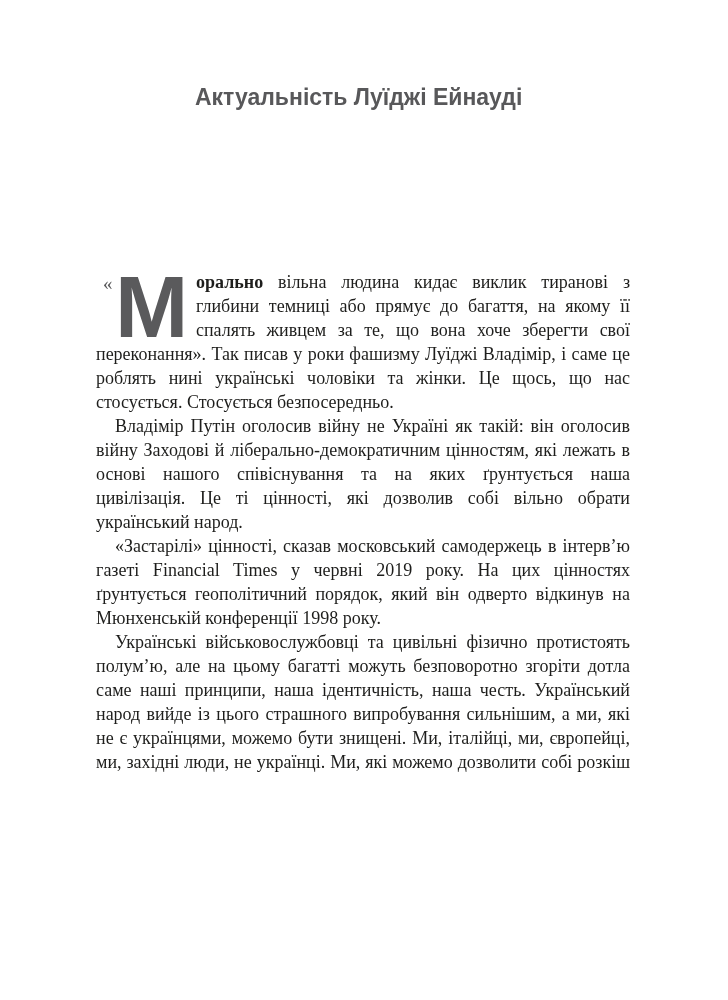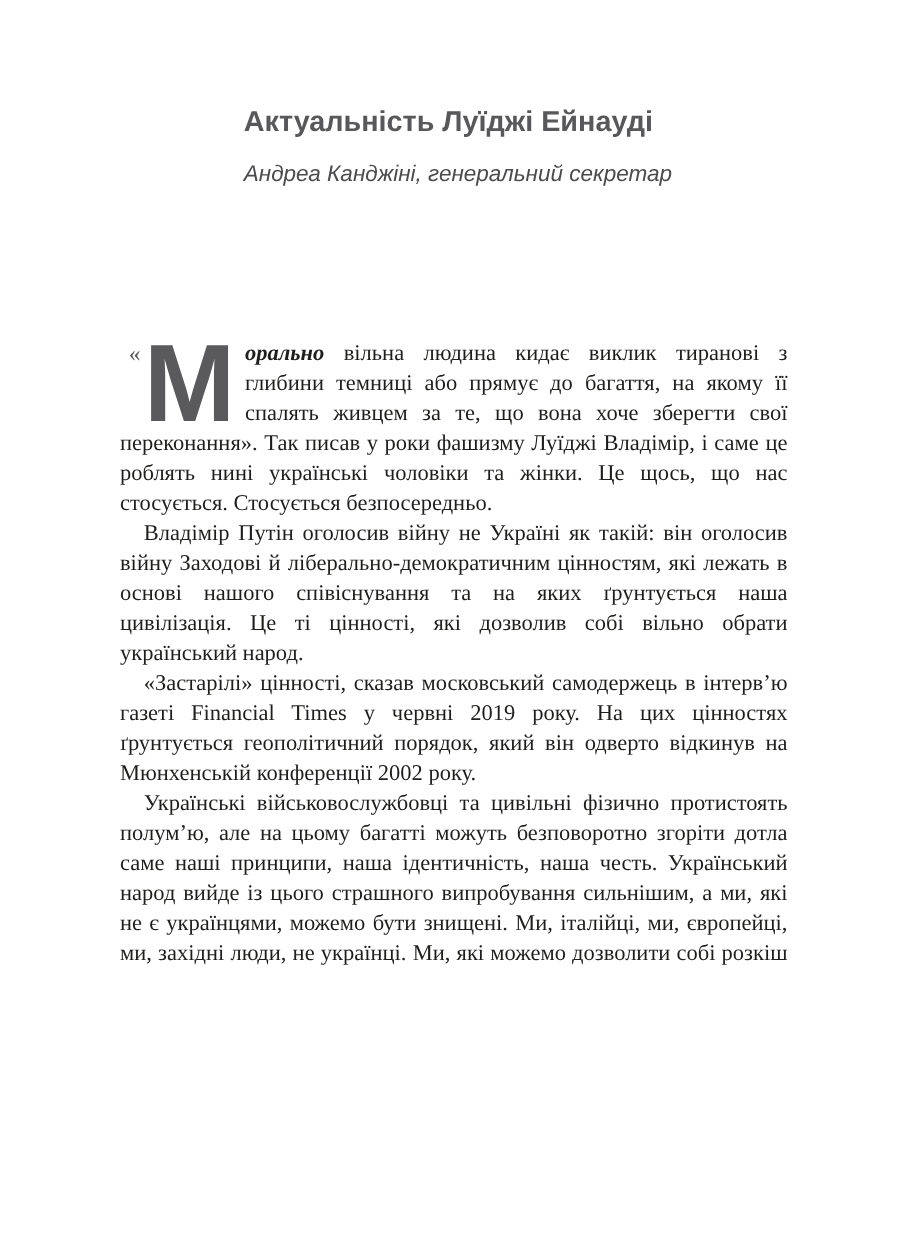--- a/index.html
+++ b/index.html
@@ -72,47 +72,46 @@
     left: 19px;
     top: -7px;
     font-family: "Liberation Sans", sans-serif;
     font-weight: 700;
     font-size: 88px;
     line-height: 1;
     color: #5a5a5c;
   }
   .bold-lead {
     font-weight: 700;
-    font-style: italic;
   }
 </style>
 </head>
 <body>
 
 <div class="page">
 
   <div class="header">
     <h1 class="title">Актуальність Луїджі Ейнауді</h1>
     <p class="byline">
-      <span>Андреа Канджіні, генеральний секретар</span><br>
+      <br>
     </p>
   </div>
 
   <div class="body-col">
 
     <p class="first">
       <span class="dropcap-block">
         <span class="open-quote">«</span>
         <span class="dropcap-letter">М</span>
       </span>
       <span class="bold-lead">орально</span><span> вільна людина кидає виклик тиранові з глибини темниці або прямує до багаття, на якому її спалять живцем за те, що вона хоче зберегти свої переконання». Так писав у роки фашизму Луїджі Владімір, і саме це роблять нині українські чоловіки та жінки. Це щось, що нас стосується. Стосується безпосередньо.</span>
     </p>
 
     <p>Владімір Путін оголосив війну не Україні як такій: він оголосив війну Заходові й ліберально-демократичним цінностям, які лежать в основі нашого співіснування та на яких ґрунтується наша цивілізація. Це ті цінності, які дозволив собі вільно обрати український народ.</p>
 
-    <p>«Застарілі» цінності, сказав московський самодержець в інтерв’ю газеті Financial Times у червні 2019 року. На цих цінностях ґрунтується геополітичний порядок, який він одверто відкинув на Мюнхенській конференції 2002 року.</p>
+    <p>«Застарілі» цінності, сказав московський самодержець в інтерв’ю газеті Financial Times у червні 2019 року. На цих цінностях ґрунтується геополітичний порядок, який він одверто відкинув на Мюнхенській конференції 1998 року.</p>
 
     <p>Українські військовослужбовці та цивільні фізично протистоять полум’ю, але на цьому багатті можуть безповоротно згоріти дотла саме наші принципи, наша ідентичність, наша честь. Український народ вийде із цього страшного випробування сильнішим, а ми, які не є українцями, можемо бути знищені. Ми, італійці, ми, європейці, ми, західні люди, не українці. Ми, які можемо дозволити собі розкіш уважати, що війна ця нас не стосується.</p>
 
 
   </div>
 
 </div>
 
 </body></html>

